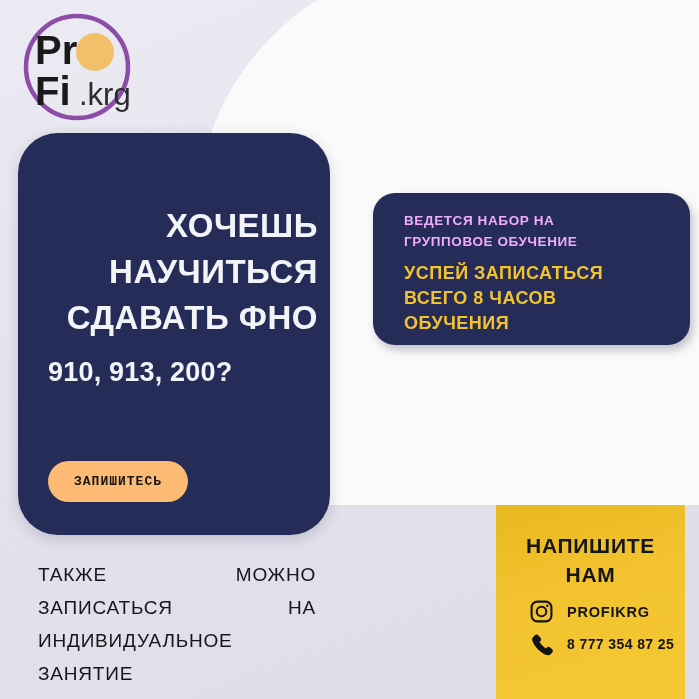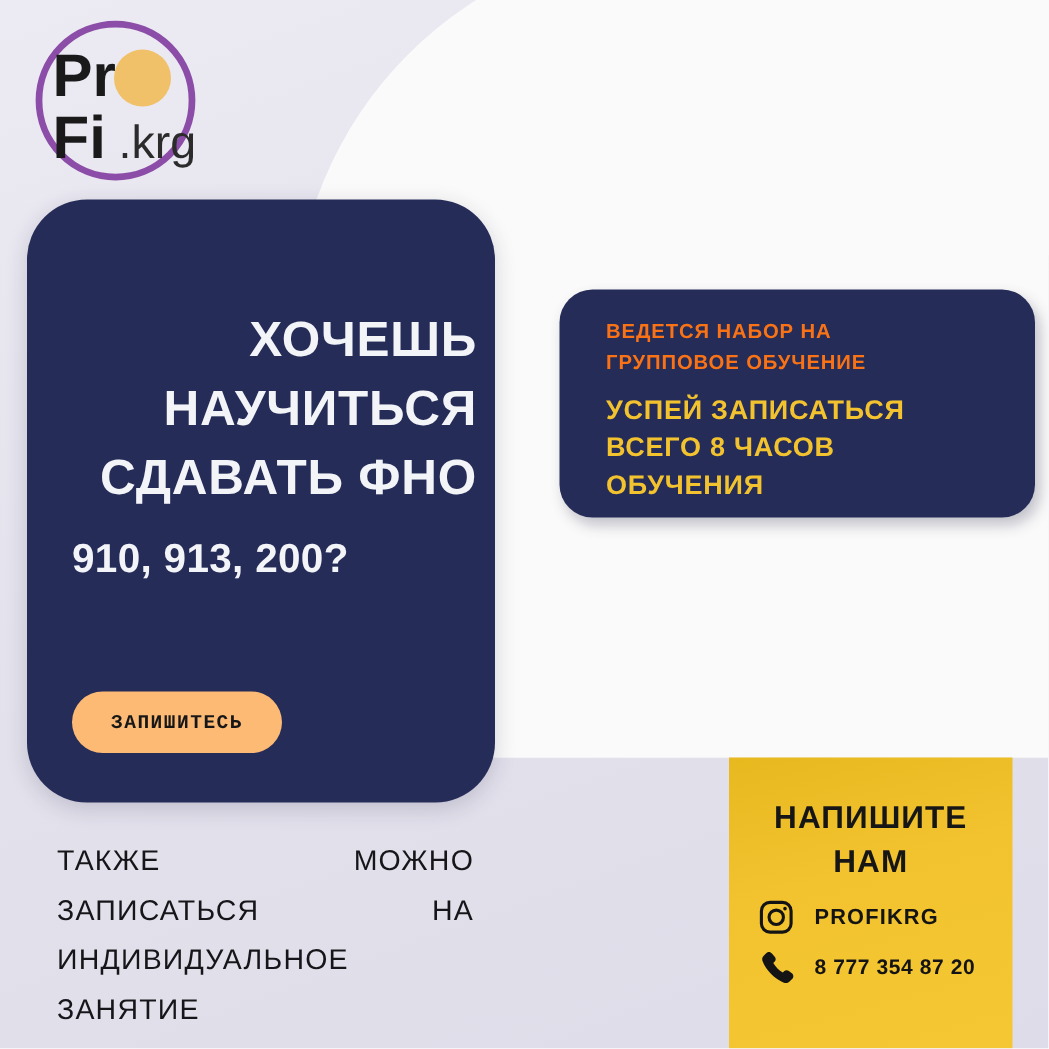--- a/index.html
+++ b/index.html
@@ -103,21 +103,21 @@
     height: 152px;
     background: #252c58;
     border-radius: 22px;
     z-index: 5;
     box-shadow: 3px 5px 9px rgba(60,60,90,0.30);
   }
   .promo-white {
     position: absolute;
     left: 31px;
     top: 17px;
-    color: #f97316;
+    color: #f0abfc;
     font-size: 13.5px;
     font-weight: 700;
     line-height: 21px;
     letter-spacing: 0.6px;
   }
   .promo-white span { display: block; white-space: nowrap; }
   .promo-yellow {
     position: absolute;
     left: 31px;
     top: 68px;
@@ -143,42 +143,42 @@
   }
   .bt-row {
     display: flex;
     justify-content: space-between;
     white-space: nowrap;
   }
   .bt-plain { display: block; white-space: nowrap; }
   
   .contact-panel {
     position: absolute;
-    left: 486px;
+    left: 496px;
     top: 505px;
     width: 189px;
     height: 194px;
     background: linear-gradient(165deg, #e8b81f 0%, #f2c32f 40%, #f4c733 100%);
     z-index: 7;
   }
   .contact-title {
     margin: 26px 0 0 0;
     text-align: center;
     color: #161616;
     font-size: 21px;
     font-weight: 700;
     line-height: 29px;
     letter-spacing: 0.7px;
   }
   .contact-title span { display: block; }
   .contact-row {
     display: flex;
     align-items: center;
     margin-top: 10px;
-    padding-left: 19px;
+    padding-left: 33px;
   }
   .contact-row.phone-row { margin-top: 7px; }
   .contact-icon {
     width: 25px;
     height: 25px;
     flex: 0 0 25px;
     display: flex;
     align-items: center;
     justify-content: center;
   }
@@ -267,17 +267,17 @@
     <div class="contact-row phone-row">
       <span class="contact-icon">
         <svg width="24" height="24" viewBox="0 0 24 24">
           <path fill="#141414" d="M6.6 2.6c-.8 0-1.5.4-2 1L3 5.3c-.9.9-1.1 2.3-.6 3.6
                    1.2 3.1 3.2 6 5.7 8.5 2.5 2.5 5.4 4.5 8.5 5.7 1.3.5 2.7.3
                    3.6-.6l1.7-1.6c.6-.5 1-1.2 1-2 0-.8-.4-1.5-1-2l-2-1.6c-.9-.7-2.2-.7-3 .1l-1
                    1c-1.3-.8-2.5-1.7-3.6-2.8-1.1-1.1-2-2.3-2.8-3.6l1-1c.8-.8.8-2.1.1-3L8.6
                    3.6c-.5-.6-1.2-1-2-1z"></path>
         </svg>
       </span>
-      <span class="contact-value phone-value">8 777 354 87 20</span>
+      <span class="contact-value phone-value">8 777 354 87 25</span>
     </div>
   </div>
 
 </div>
 
 </body></html>

